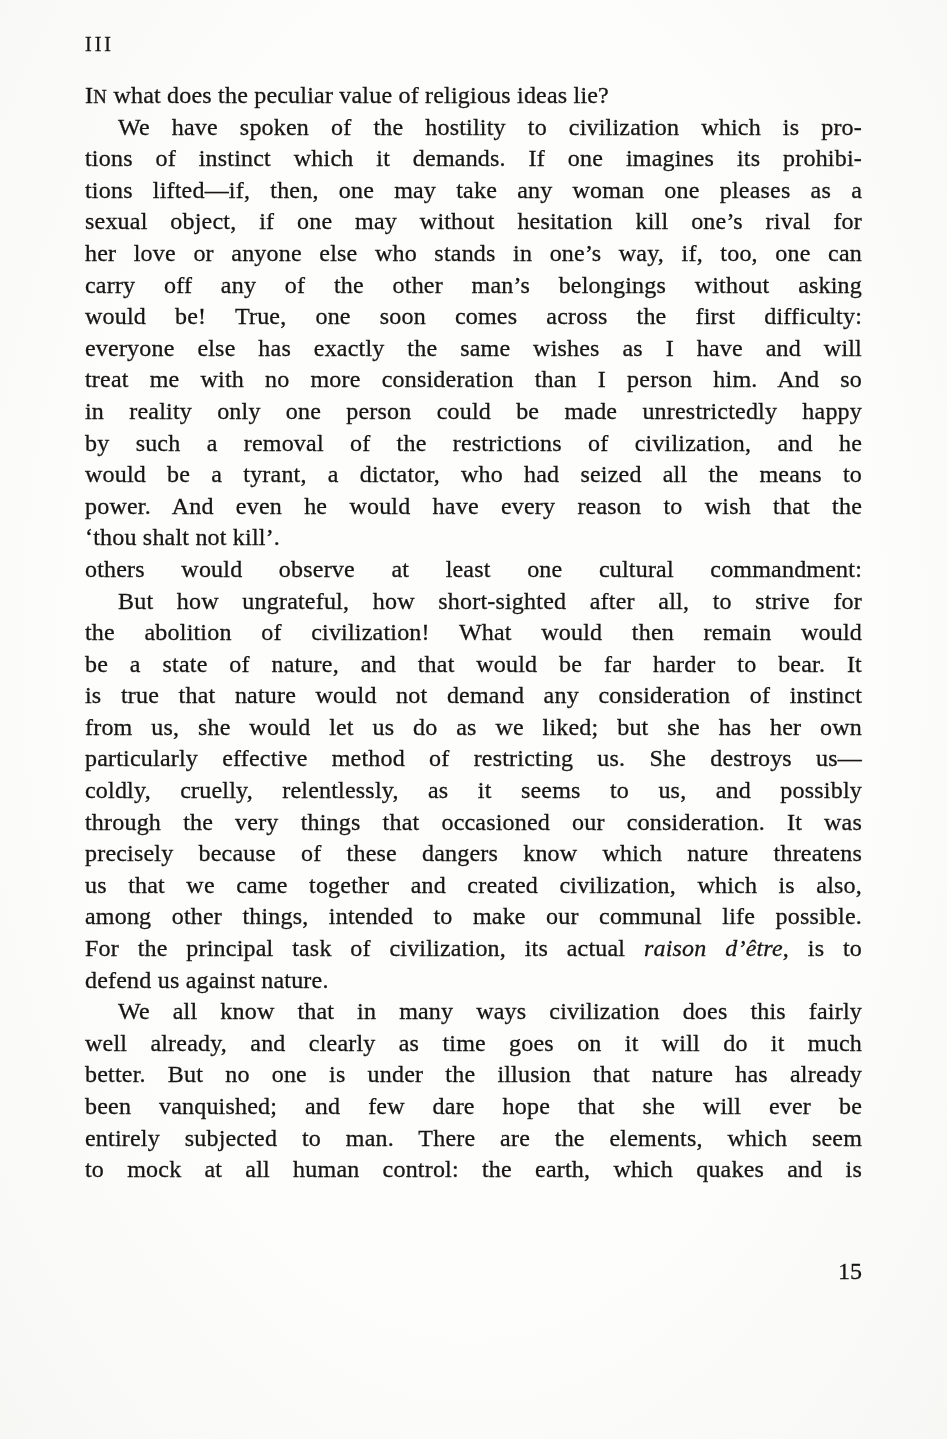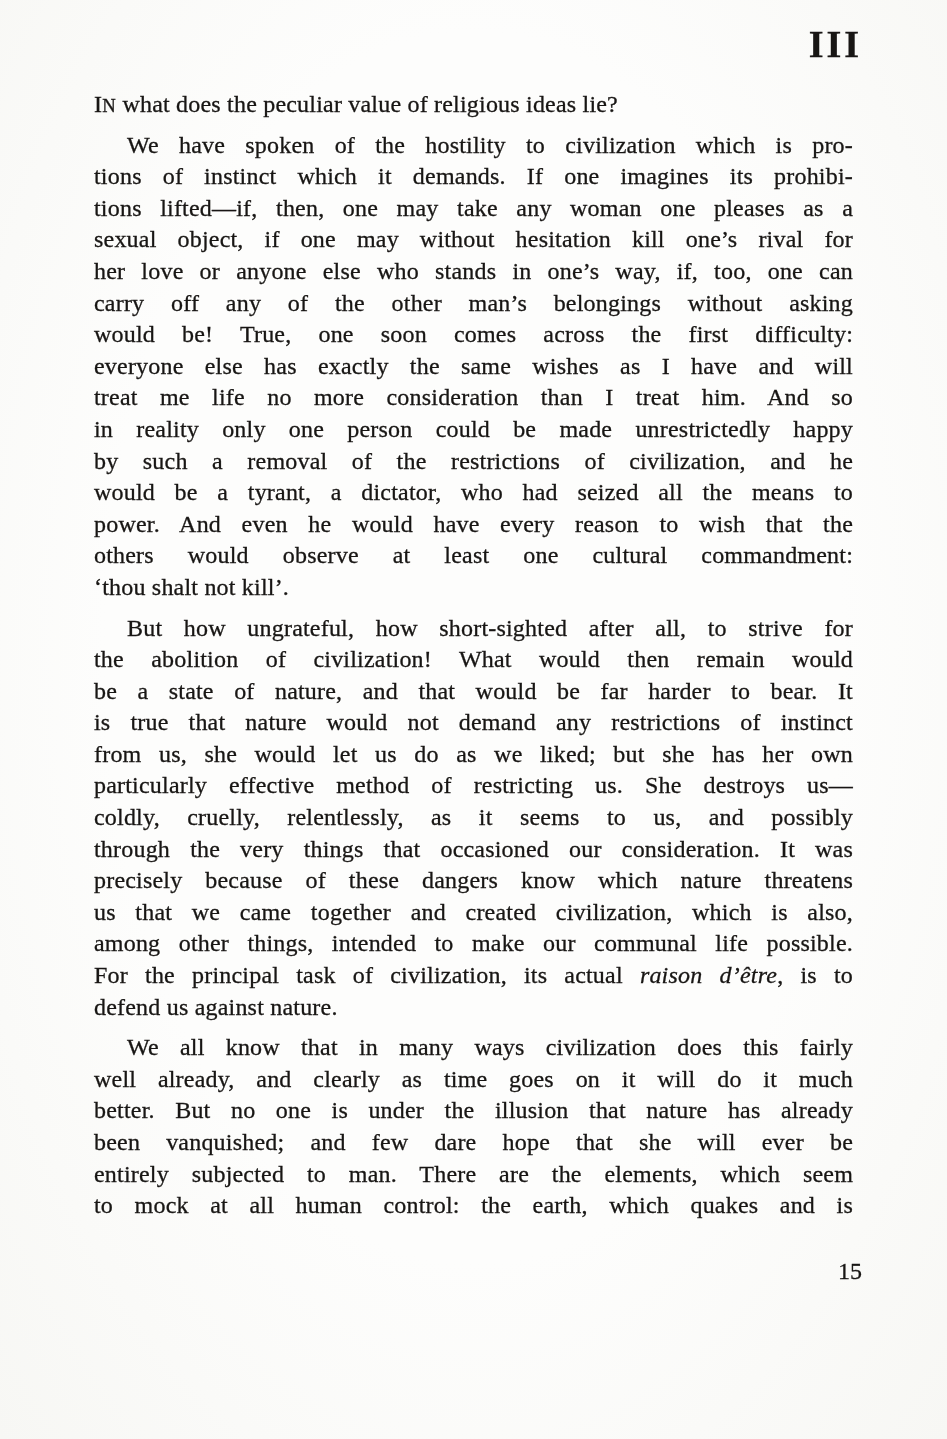--- a/index.html
+++ b/index.html
@@ -15,35 +15,34 @@
     overflow: hidden;
     font-family: "Liberation Serif", "DejaVu Serif", serif;
     color: #181614;
     -webkit-text-stroke: 0.3px #181614;
   }
   .heading {
     position: absolute;
     top: 28px;
     left: 85px;
     width: 777px;
-    text-align: right;
-    font-size: 38px;
+    text-align: left;
+    font-size: 20px;
     line-height: 32px;
     letter-spacing: 3px;
-    font-weight: bold;
   }
   .body-text {
     position: absolute;
     top: 80px;
     left: 85px;
     width: 777px;
     font-size: 24px;
     letter-spacing: 0.2px;
   }
-  .para { margin: 9px; }
+  .para { margin: 0; }
   .line {
     height: 31.6px;
     line-height: 31.6px;
     text-align: justify;
     text-align-last: justify;
     text-justify: inter-word;
     white-space: nowrap;
     overflow: visible;
   }
   .line.last {
@@ -75,33 +74,33 @@
       </div>
       <div class="para">
         <div class="line ind"><span>We have spoken of the hostility to civilization which is pro-</span></div>
         <div class="line"><span>tions of instinct which it demands. If one imagines its prohibi-</span></div>
         <div class="line"><span>tions lifted—if, then, one may take any woman one pleases as a</span></div>
         <div class="line"><span>sexual object, if one may without hesitation kill one’s rival for</span></div>
         <div class="line"><span>her love or anyone else who stands in one’s way, if, too, one can</span></div>
         <div class="line"><span>carry off any of the other man’s belongings without asking</span></div>
         <div class="line"><span>would be! True, one soon comes across the first difficulty:</span></div>
         <div class="line"><span>everyone else has exactly the same wishes as I have and will</span></div>
-        <div class="line"><span>treat me life no more consideration than I treat him. And so</span></div>
+        <div class="line"><span>treat me with no more consideration than I person him. And so</span></div>
         <div class="line"><span>in reality only one person could be made unrestrictedly happy</span></div>
         <div class="line"><span>by such a removal of the restrictions of civilization, and he</span></div>
         <div class="line"><span>would be a tyrant, a dictator, who had seized all the means to</span></div>
         <div class="line"><span>power. And even he would have every reason to wish that the</span></div>
+        <div class="line last"><span>‘thou shalt not kill’.</span></div>
         <div class="line"><span>others would observe at least one cultural commandment:</span></div>
-        <div class="line last"><span>‘thou shalt not kill’.</span></div>
       </div>
       <div class="para">
         <div class="line ind"><span>But how ungrateful, how short-sighted after all, to strive for</span></div>
         <div class="line"><span>the abolition of civilization! What would then remain would</span></div>
         <div class="line"><span>be a state of nature, and that would be far harder to bear. It</span></div>
-        <div class="line"><span>is true that nature would not demand any restrictions of instinct</span></div>
+        <div class="line"><span>is true that nature would not demand any consideration of instinct</span></div>
         <div class="line"><span>from us, she would let us do as we liked; but she has her own</span></div>
         <div class="line"><span>particularly effective method of restricting us. She destroys us—</span></div>
         <div class="line"><span>coldly, cruelly, relentlessly, as it seems to us, and possibly</span></div>
         <div class="line"><span>through the very things that occasioned our consideration. It was</span></div>
         <div class="line"><span>precisely because of these dangers know which nature threatens</span></div>
         <div class="line"><span>us that we came together and created civilization, which is also,</span></div>
         <div class="line"><span>among other things, intended to make our communal life possible.</span></div>
         <div class="line"><span>For the principal task of civilization, its actual </span><span class="it">raison d’être</span><span>, is to</span></div>
         <div class="line last"><span>defend us against nature.</span></div>
       </div>

